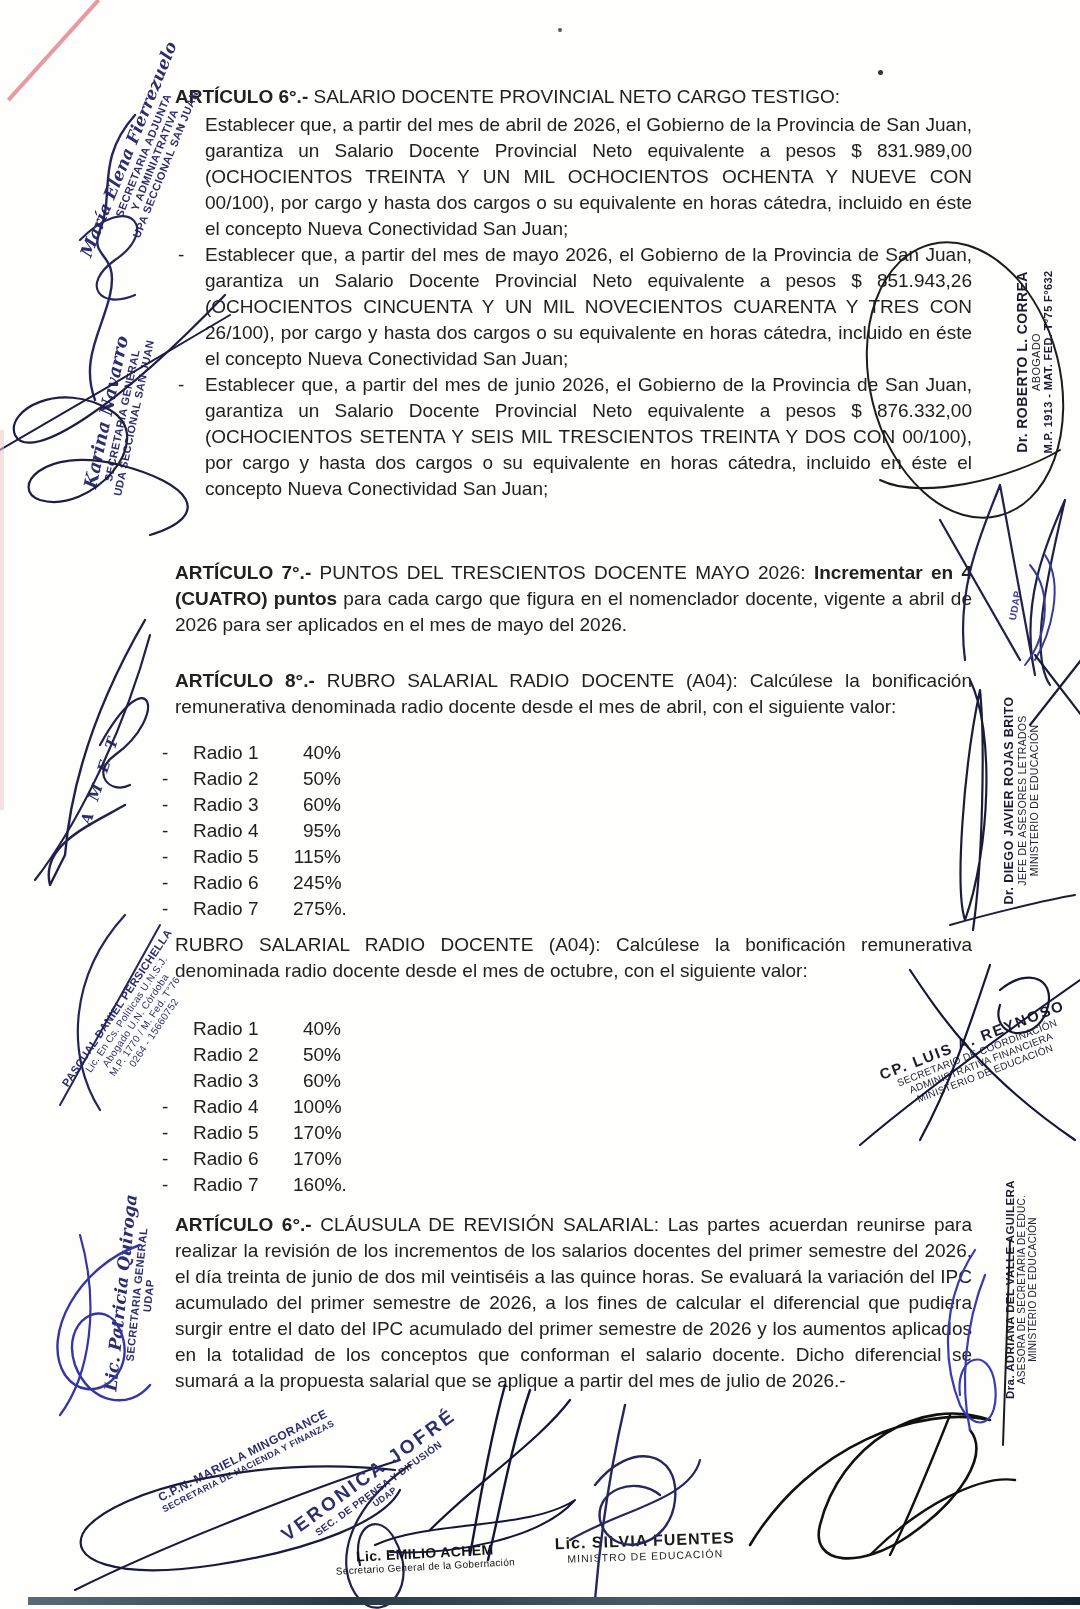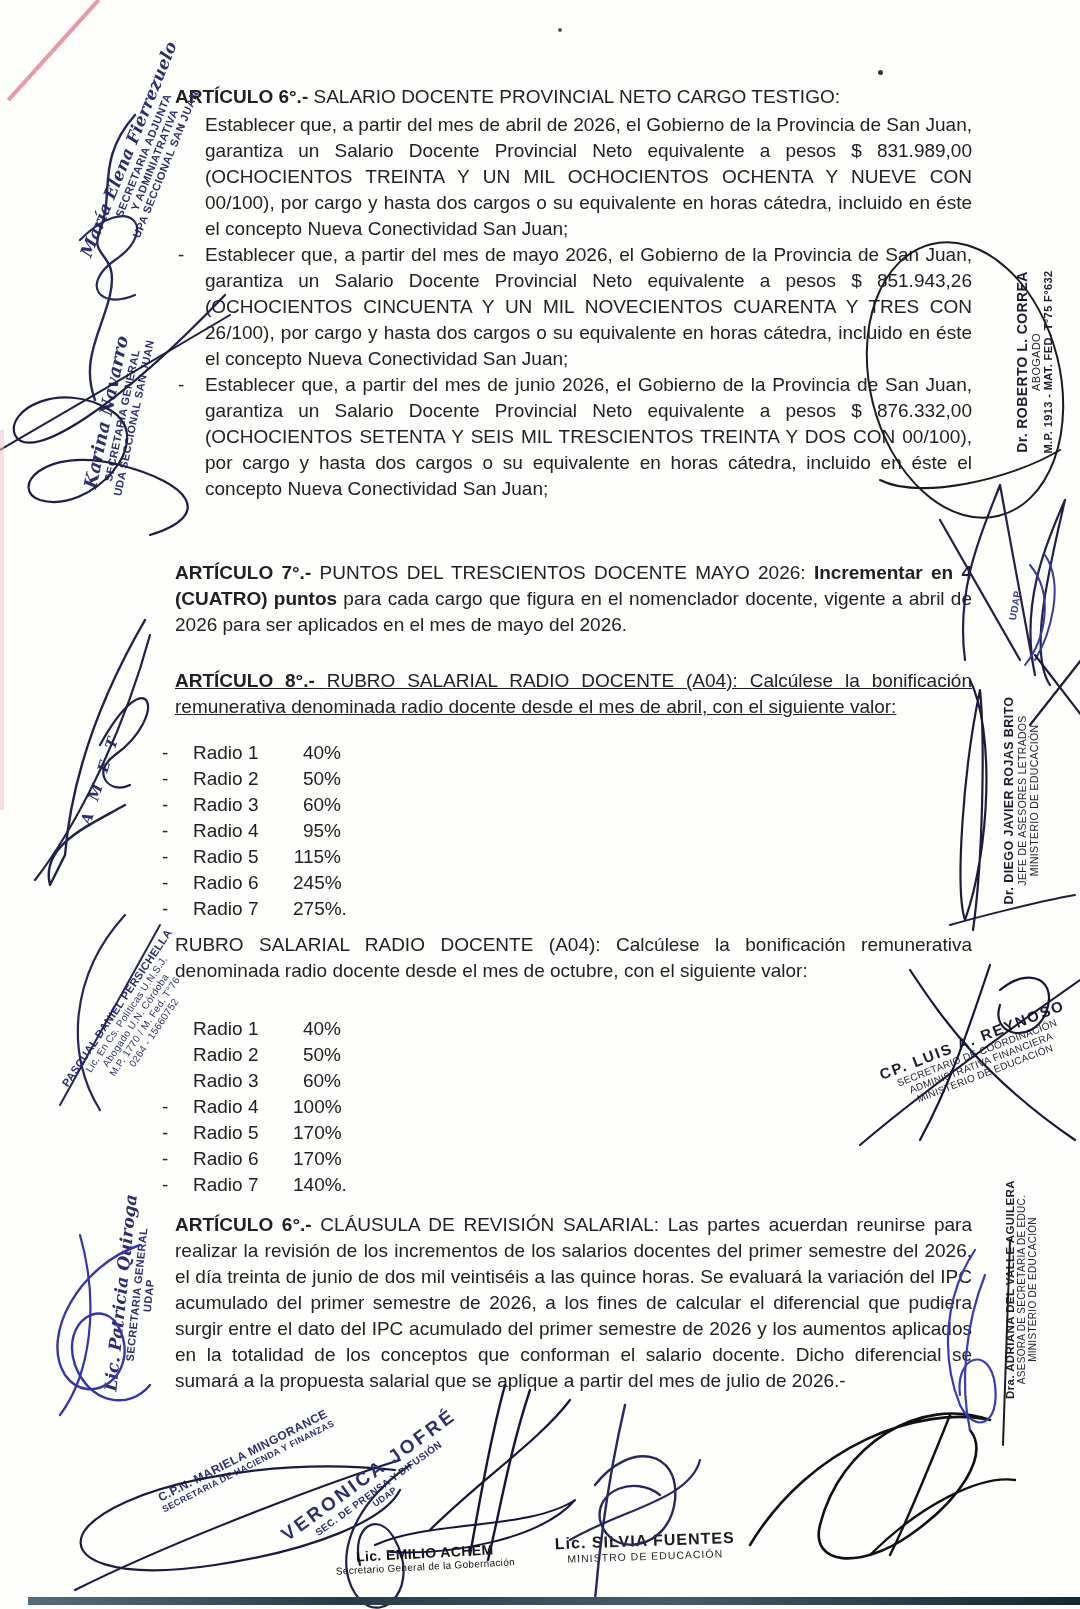--- a/index.html
+++ b/index.html
@@ -49,21 +49,21 @@
     </div>
   </div>
 
   <div class="typed" style="top:560px;">
     <span class="b">ARTÍCULO 7°.-</span>
     <span>PUNTOS DEL TRESCIENTOS DOCENTE MAYO 2026:</span>
     <span class="b">Incrementar en 4 (CUATRO) puntos</span>
     <span>para cada cargo que figura en el nomenclador docente, vigente a abril de 2026 para ser aplicados en el mes de mayo del 2026.</span>
   </div>
 
-  <div class="typed" style="top:668px;text-decoration:underline;">
+  <div class="typed" style="top:668px;">
     <span class="b">ARTÍCULO 8°.-</span>
     <span>RUBRO SALARIAL RADIO DOCENTE (A04): Calcúlese la bonificación remunerativa denominada radio docente desde el mes de abril, con el siguiente valor:</span>
   </div>
 
   <div class="rlist" style="top:740px;">
     <div class="rrow">
         <span class="rdash">-</span>
         <span class="rlabel">Radio 1</span>
         <span class="rvalue">40%</span>
       </div>
@@ -130,21 +130,21 @@
         <span class="rvalue">170%</span>
       </div>
     <div class="rrow">
         <span class="rdash">-</span>
         <span class="rlabel">Radio 6</span>
         <span class="rvalue">170%</span>
       </div>
     <div class="rrow">
         <span class="rdash">-</span>
         <span class="rlabel">Radio 7</span>
-        <span class="rvalue">140%.</span>
+        <span class="rvalue">160%.</span>
       </div>
   </div>
 
   <div class="typed" style="top:1212px;">
     <span class="b">ARTÍCULO 6°.-</span>
     <span>CLÁUSULA DE REVISIÓN SALARIAL: Las partes acuerdan reunirse para realizar la revisión de los incrementos de los salarios docentes del primer semestre del 2026, el día treinta de junio de dos mil veintiséis a las quince horas. Se evaluará la variación del IPC acumulado del primer semestre de 2026, a los fines de calcular el diferencial que pudiera surgir entre el dato del IPC acumulado del primer semestre de 2026 y los aumentos aplicados en la totalidad de los conceptos que conforman el salario docente. Dicho diferencial se sumará a la propuesta salarial que se aplique a partir del mes de julio de 2026.-</span>
   </div>
 
   <div class="stamp ink" style="left:30px;top:128px;width:230px;transform:rotate(-68deg);">
     <div class="s-name" style="font-size:17px;">María Elena Fierrezuelo</div>

